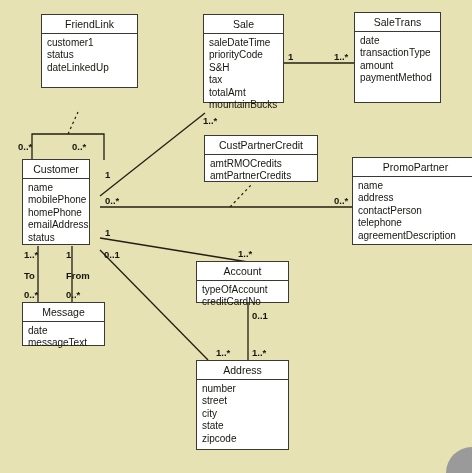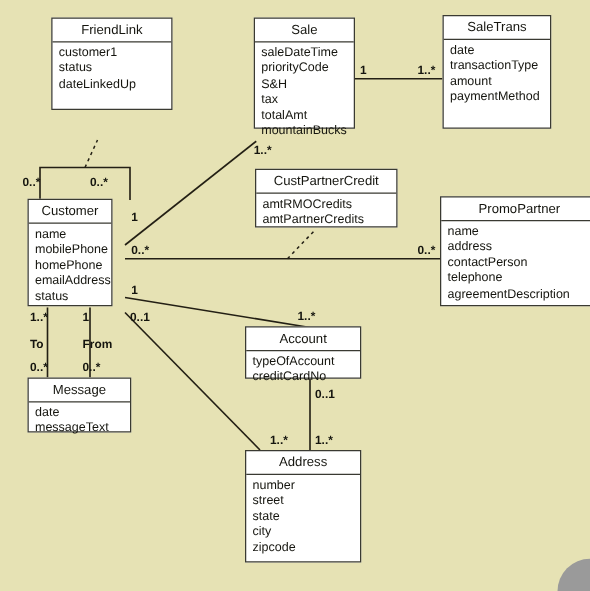--- a/index.html
+++ b/index.html
@@ -191,22 +191,22 @@
       <div class="uml-attr">date</div>
       <div class="uml-attr">messageText</div>
     </div>
   </div>
 
   <div class="uml-class" style="left:196px; top:360px; width:93px; height:90px;">
     <div class="uml-title">Address</div>
     <div class="uml-attrs">
       <div class="uml-attr">number</div>
       <div class="uml-attr">street</div>
+      <div class="uml-attr">city</div>
       <div class="uml-attr">state</div>
-      <div class="uml-attr">city</div>
       <div class="uml-attr">zipcode</div>
     </div>
   </div>
 
   <div class="mult" style="left:288px; top:52px;">1</div>
   <div class="mult" style="left:334px; top:52px;">1..*</div>
 
   <div class="mult" style="left:18px; top:142px;">0..*</div>
   <div class="mult" style="left:72px; top:142px;">0..*</div>
 

